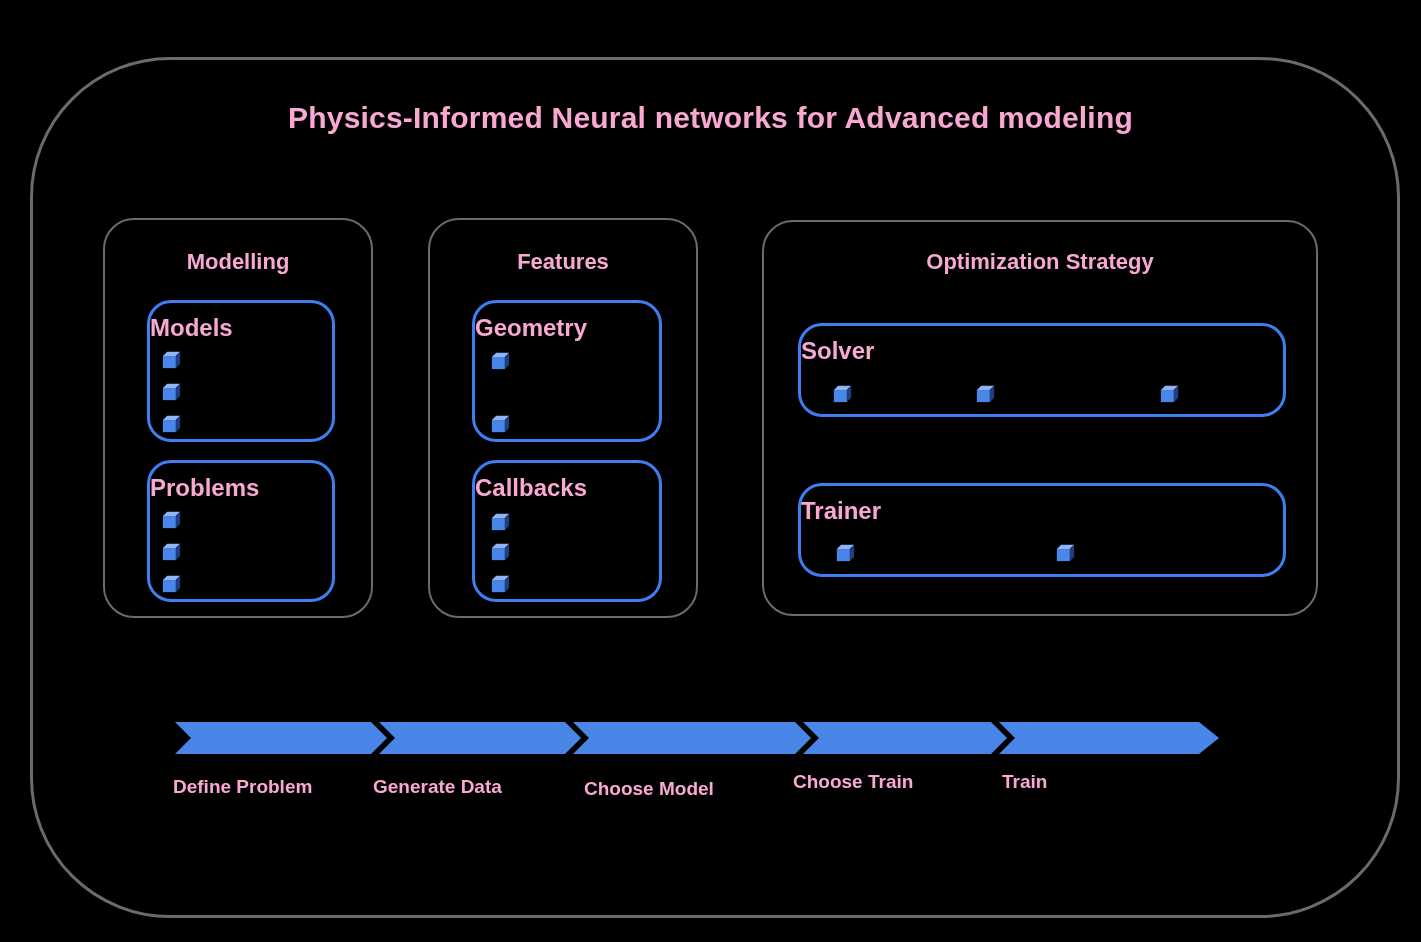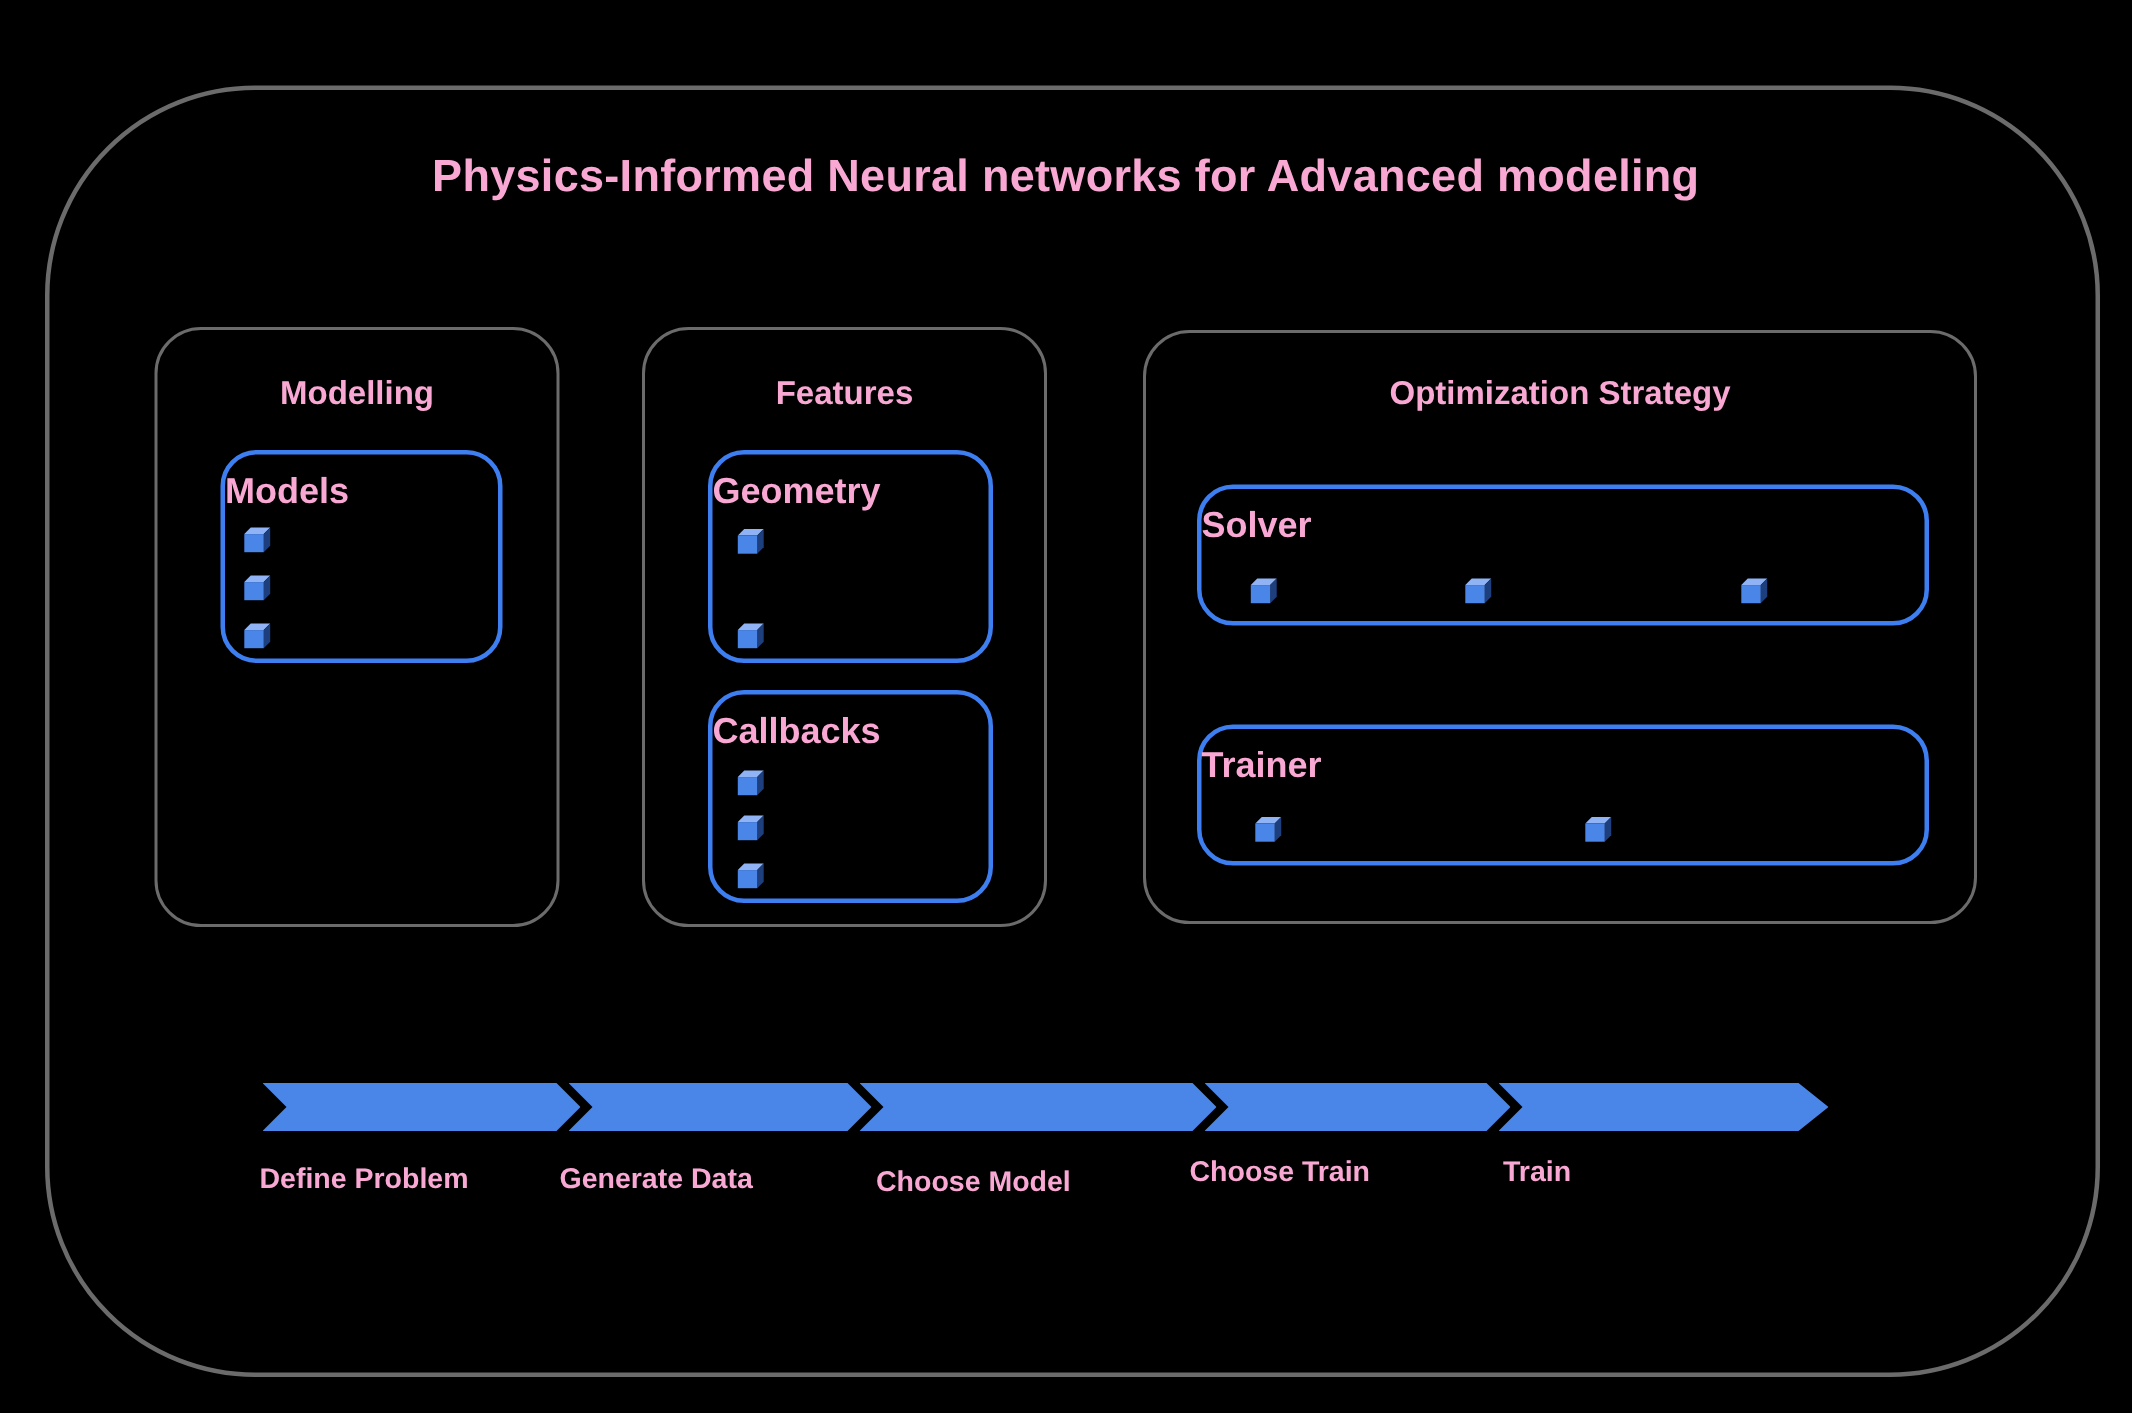--- a/index.html
+++ b/index.html
@@ -112,20 +112,38 @@
             <use href="#cube"></use>
           </svg>
         </div>
       <div class="cube" style="left:12px; top:111px;">
           <svg viewBox="0 0 22 22">
             <use href="#cube"></use>
           </svg>
         </div>
     </div>
 
+    <div class="subbox" style="left:42px; top:240px; width:188px; height:142px;">
+      <div class="subbox-title">Problems</div>
+      <div class="cube" style="left:12px; top:47px;">
+          <svg viewBox="0 0 22 22">
+            <use href="#cube"></use>
+          </svg>
+        </div>
+      <div class="cube" style="left:12px; top:79px;">
+          <svg viewBox="0 0 22 22">
+            <use href="#cube"></use>
+          </svg>
+        </div>
+      <div class="cube" style="left:12px; top:111px;">
+          <svg viewBox="0 0 22 22">
+            <use href="#cube"></use>
+          </svg>
+        </div>
+    </div>
   </section>
 
   <section class="group" style="left:762px; top:220px; width:556px; height:396px;">
     <div class="group-title" style="top:27px;">Optimization Strategy</div>
 
     <div class="subbox" style="left:34px; top:101px; width:488px; height:94px;">
       <div class="subbox-title">Solver</div>
       <div class="cube" style="left:32px; top:58px;">
           <svg viewBox="0 0 22 22">
             <use href="#cube"></use>

